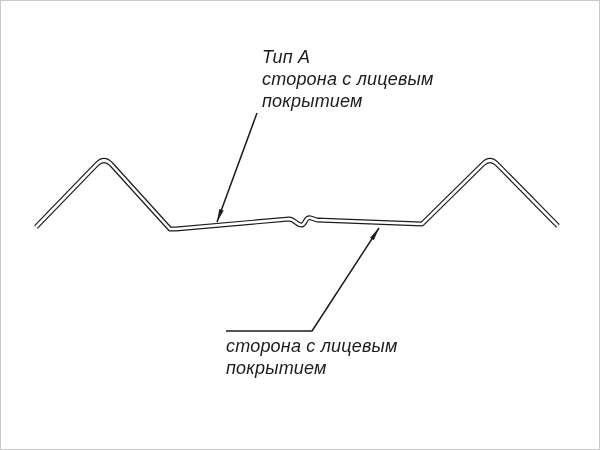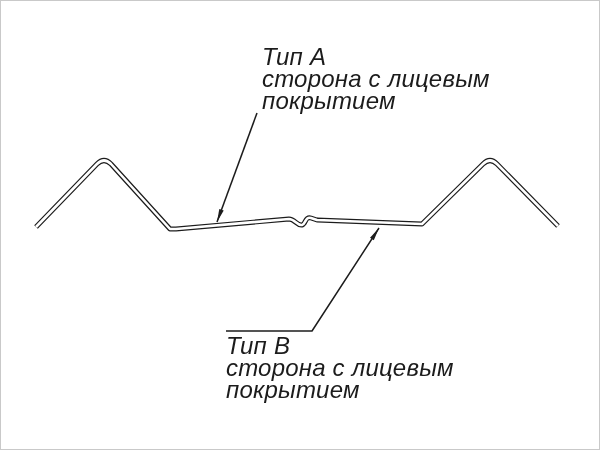--- a/index.html
+++ b/index.html
@@ -20,21 +20,21 @@
     position: absolute;
     left: 0;
     top: 0;
     width: 600px;
     height: 450px;
   }
   .callout {
     position: absolute;
     color: #1c1c1c;
     font-style: italic;
-    font-size: 24px;
+    font-size: 18px;
     line-height: 22px;
     letter-spacing: 0.2px;
     white-space: nowrap;
   }
   .callout-a { left: 261px; top: 45px; }
   .callout-b { left: 225px; top: 334px; }
   .callout .line { display: block; }
 </style>
 </head>
 <body>
@@ -61,18 +61,17 @@
     <polygon stroke="none" points="378,227 372.8,239.2 369,236.7" fill="#1c1c1c"></polygon>
   </svg>
 
   <div class="callout callout-a">
     <span class="line">Тип А</span>
     <span class="line">сторона с лицевым</span>
     <span class="line">покрытием</span>
   </div>
 
   <div class="callout callout-b">
-    <span class="line">Тип В</span>
     <span class="line">сторона с лицевым</span>
     <span class="line">покрытием</span>
   </div>
 
 </div>
 
 </body></html>

